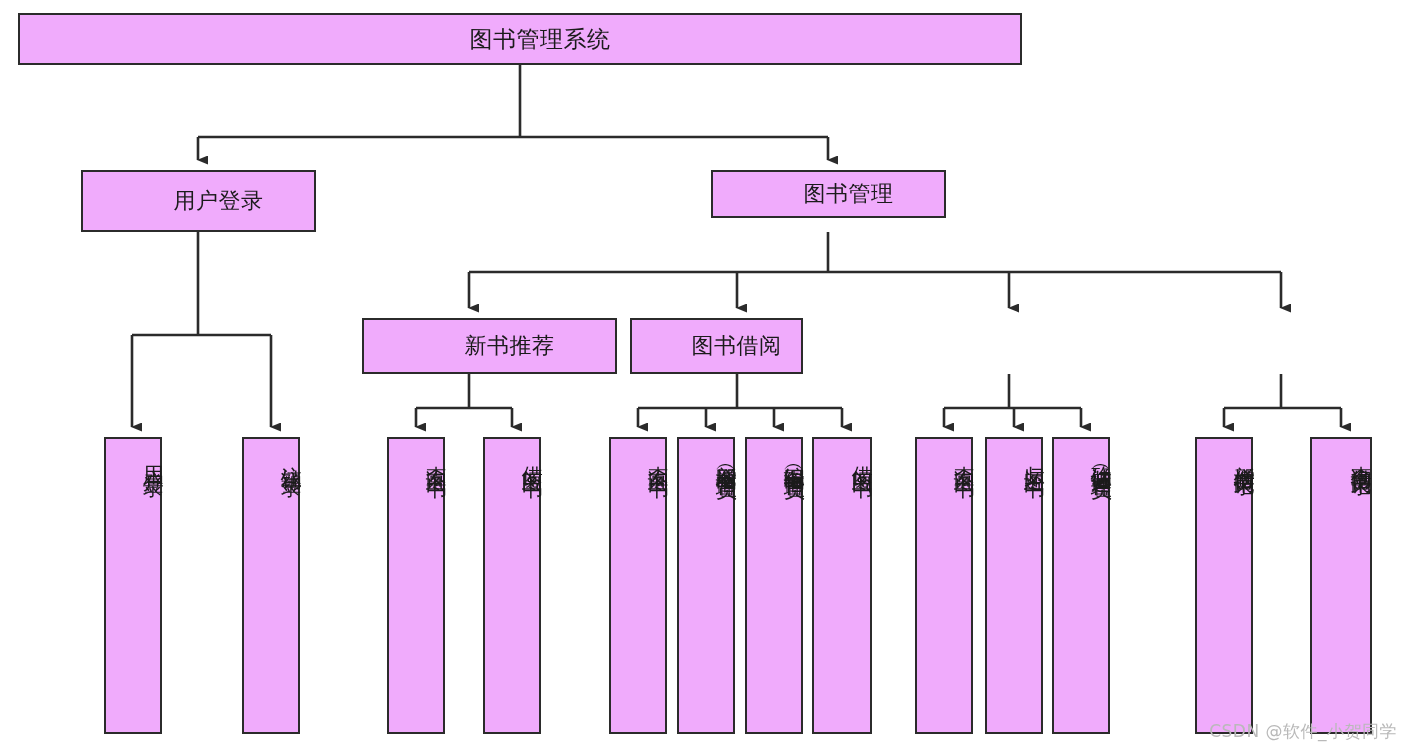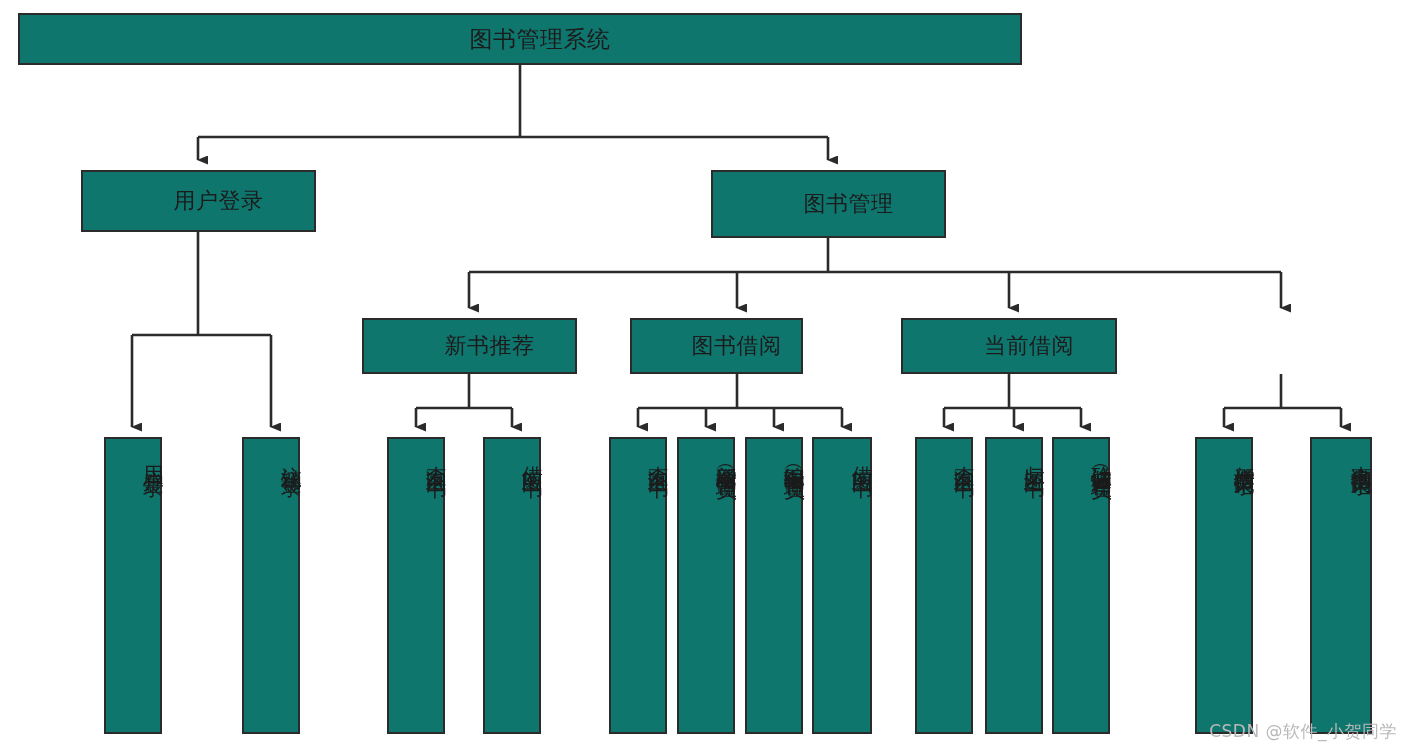--- a/index.html
+++ b/index.html
@@ -22,21 +22,21 @@
     left: 0;
     top: 0;
     width: 1405px;
     height: 747px;
     pointer-events: none;
   }
   .node {
     position: absolute;
     box-sizing: border-box;
     border: 2.5px solid #2b2b2b;
-    background: #0f766e;
+    background: #f0abfc;
     display: flex;
     align-items: center;
     justify-content: center;
     color: #1b1b1b;
     padding-left: 40px;
   }
   .node-label {
     text-align: center;
     line-height: 1.15;
     letter-spacing: 0.5px;
@@ -132,35 +132,32 @@
   </svg>
 
   <div class="node horiz root" style="left:18px; top:13px; width:1004px; height:52px;">
     <span class="node-label">图书管理系统</span>
   </div>
 
   <div class="node horiz" style="left:81px; top:170px; width:235px; height:62px;">
     <span class="node-label">用户登录</span>
   </div>
 
-  <div class="node horiz" style="left:711px; top:170px; width:235px; height:68px;">
+  <div class="node horiz" style="left:711px; top:170px; width:235px; height:48px;">
     <span class="node-label">图书管理</span>
   </div>
 
-  <div class="node horiz" style="left:362px; top:318px; width:215px; height:56px;">
+  <div class="node horiz" style="left:362px; top:318px; width:255px; height:56px;">
     <span class="node-label">新书推荐</span>
   </div>
 
   <div class="node horiz" style="left:630px; top:318px; width:173px; height:56px;">
     <span class="node-label">图书借阅</span>
   </div>
 
-  <div class="node horiz" style="left:901px; top:318px; width:216px; height:56px;">
-    <span class="node-label">当前借阅</span>
-  </div>
 
 
   <div class="node leaf" style="left:104px; top:437px; width:58px; height:297px;">
     <span class="node-label">用户登录</span>
   </div>
 
   <div class="node leaf" style="left:242px; top:437px; width:58px; height:297px;">
     <span class="node-label">注销登录</span>
   </div>
 

